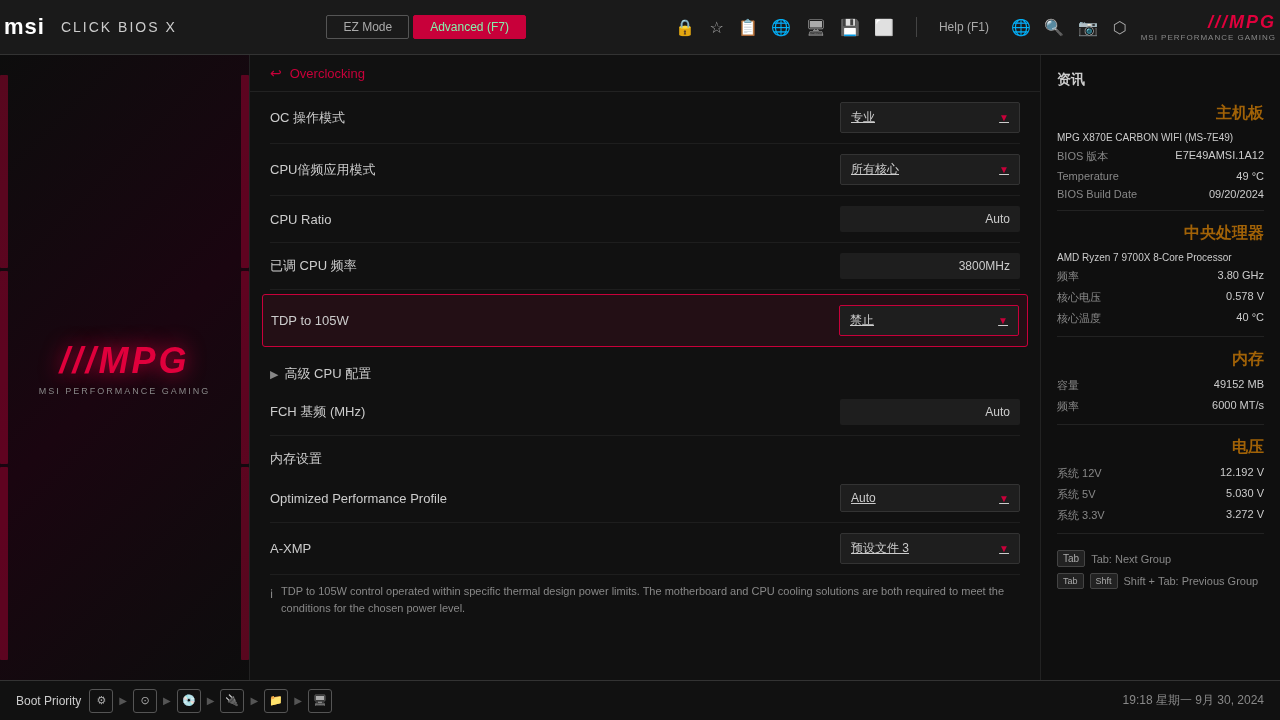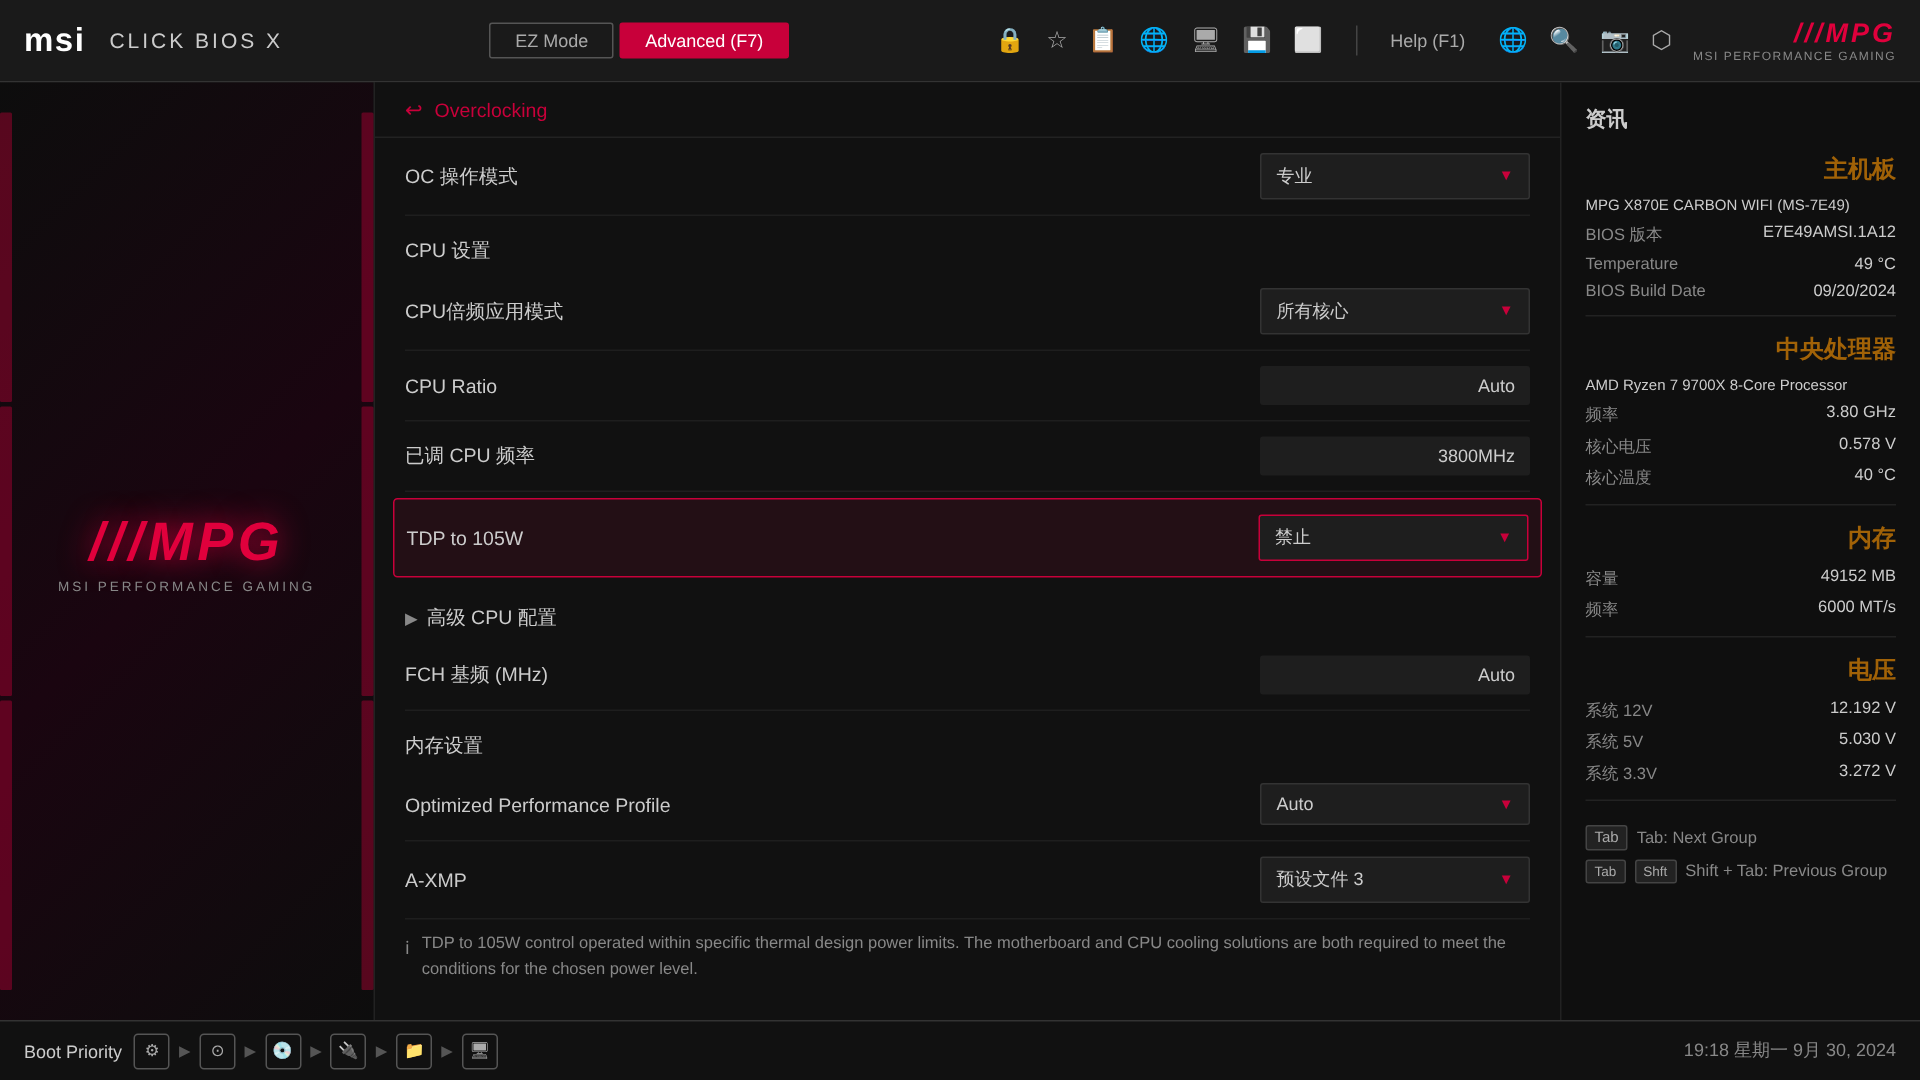--- a/index.html
+++ b/index.html
@@ -14,21 +14,21 @@
     }
 
     
     .header {
       width: 100%;
       height: 55px;
       background: #1a1a1a;
       display: flex;
       align-items: center;
       justify-content: space-between;
-      padding: 0 16px;
+      padding: 0 4px;
       border-bottom: 1px solid #333;
     }
     .header-left {
       display: flex;
       align-items: center;
       gap: 16px;
     }
     .msi-logo {
       color: #fff;
       font-size: 22px;
@@ -49,21 +49,21 @@
       padding: 4px 16px;
       border: 1px solid #555;
       background: transparent;
       color: #aaa;
       font-size: 12px;
       cursor: pointer;
       border-radius: 2px;
     }
     .nav-btn.active {
       background: #c8003a;
-      color: #ffffff;
+      color: #86efac;
       border-color: #c8003a;
     }
     .header-icons {
       display: flex;
       align-items: center;
       gap: 14px;
     }
     .header-icon {
       color: #aaa;
       font-size: 16px;
@@ -225,20 +225,21 @@
       color: #ccc;
       font-size: 12px;
       padding: 6px 10px;
       border-radius: 2px;
       min-width: 180px;
       display: flex;
       align-items: center;
       justify-content: space-between;
       cursor: pointer;
       border: 1px solid #333;
+      text-decoration: underline;
     }
     .setting-dropdown.highlighted-dd {
       border: 1px solid #c8003a;
     }
     .dropdown-arrow {
       color: #c8003a;
       font-size: 10px;
       margin-left: 8px;
     }
     .section-header {
@@ -440,23 +441,20 @@
     <div class="settings-list">
 
       <div class="setting-row">
         <span class="setting-label">OC 操作模式</span>
         <div class="setting-dropdown">
           <span>专业</span>
           <span class="dropdown-arrow">▼</span>
         </div>
       </div>
 
-      <div class="section-header">
-        <span class="setting-label">CPU 设置</span>
-      </div>
 
       <div class="setting-row">
         <span class="setting-label">CPU倍频应用模式</span>
         <div class="setting-dropdown">
           <span>所有核心</span>
           <span class="dropdown-arrow">▼</span>
         </div>
       </div>
 
       <div class="setting-row">

